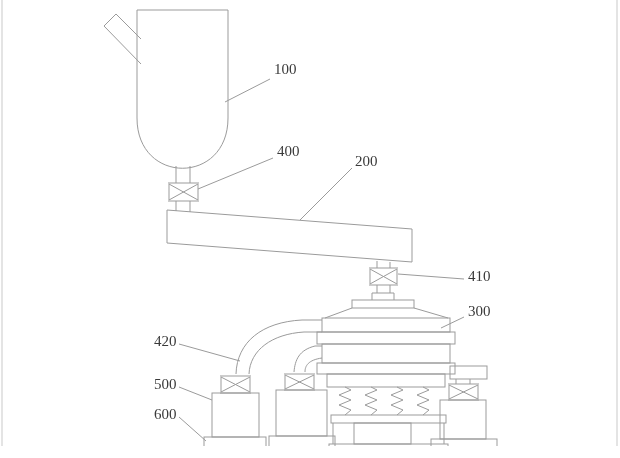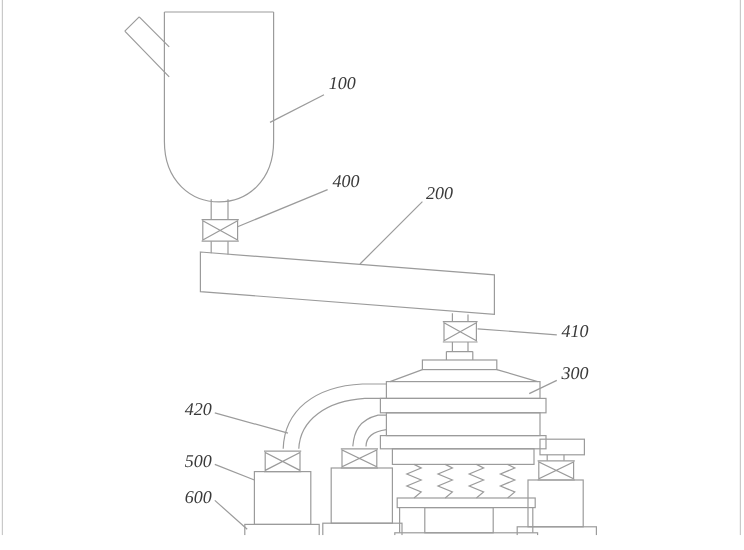--- a/index.html
+++ b/index.html
@@ -7,21 +7,20 @@
     padding: 0;
     background: #ffffff;
     font-family: "Liberation Serif", "DejaVu Serif", serif;
   }
   .stage {
     position: relative;
     width: 620px;
     height: 446px;
     background: var(--bg, #ffffff);
     overflow: hidden;
-    font-style: italic;
   }
   .ln {
     stroke: var(--stroke, #9b9b9b);
     stroke-width: 1;
     fill: none;
     stroke-linecap: butt;
     stroke-linejoin: miter;
   }
   .ln-thin {
     stroke: var(--frame, #c9c9c9);

